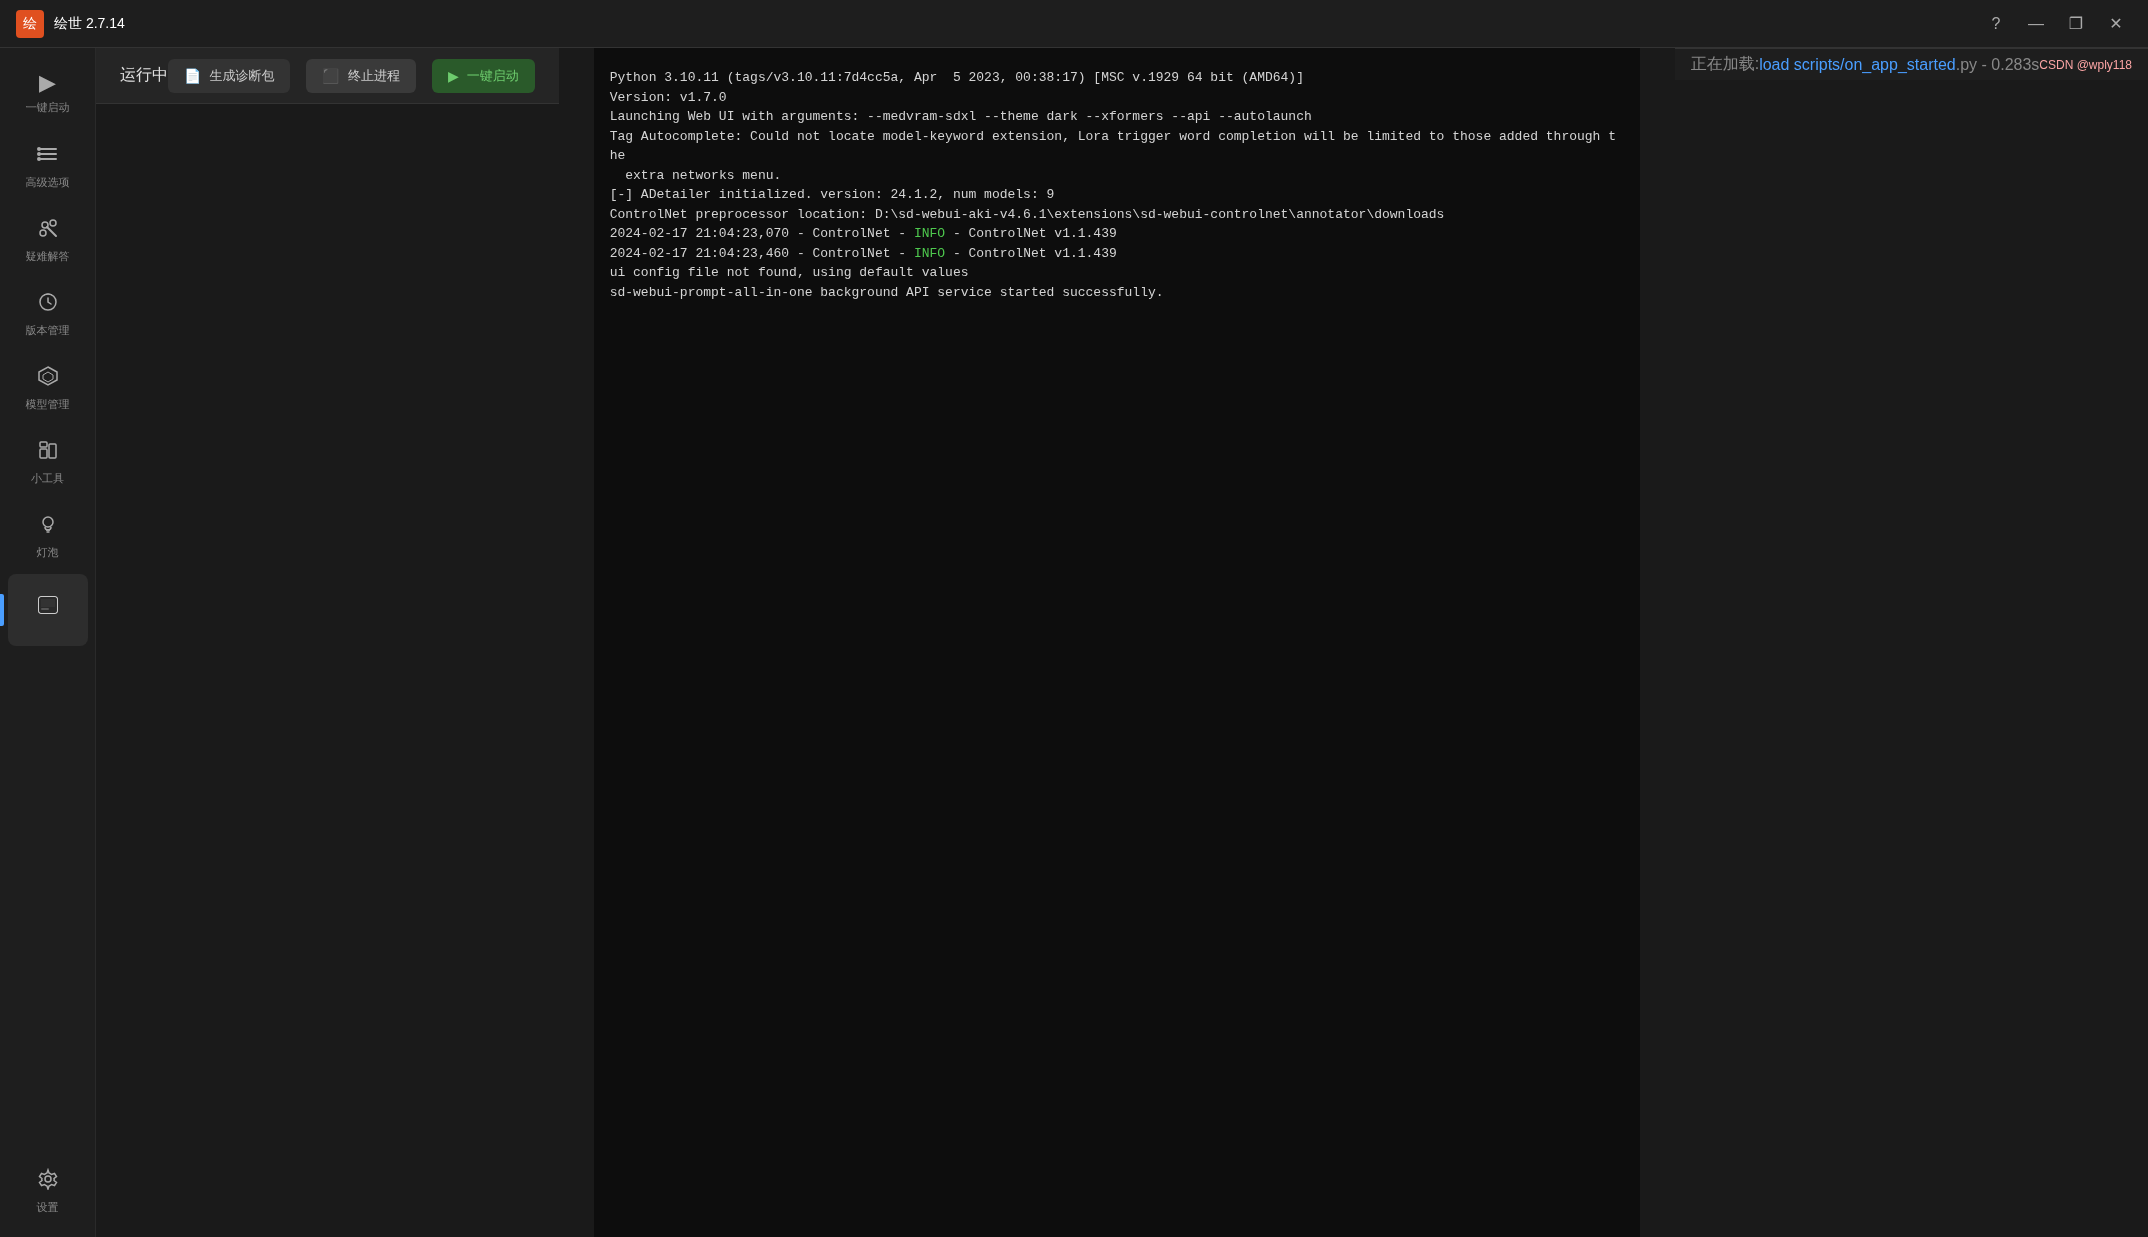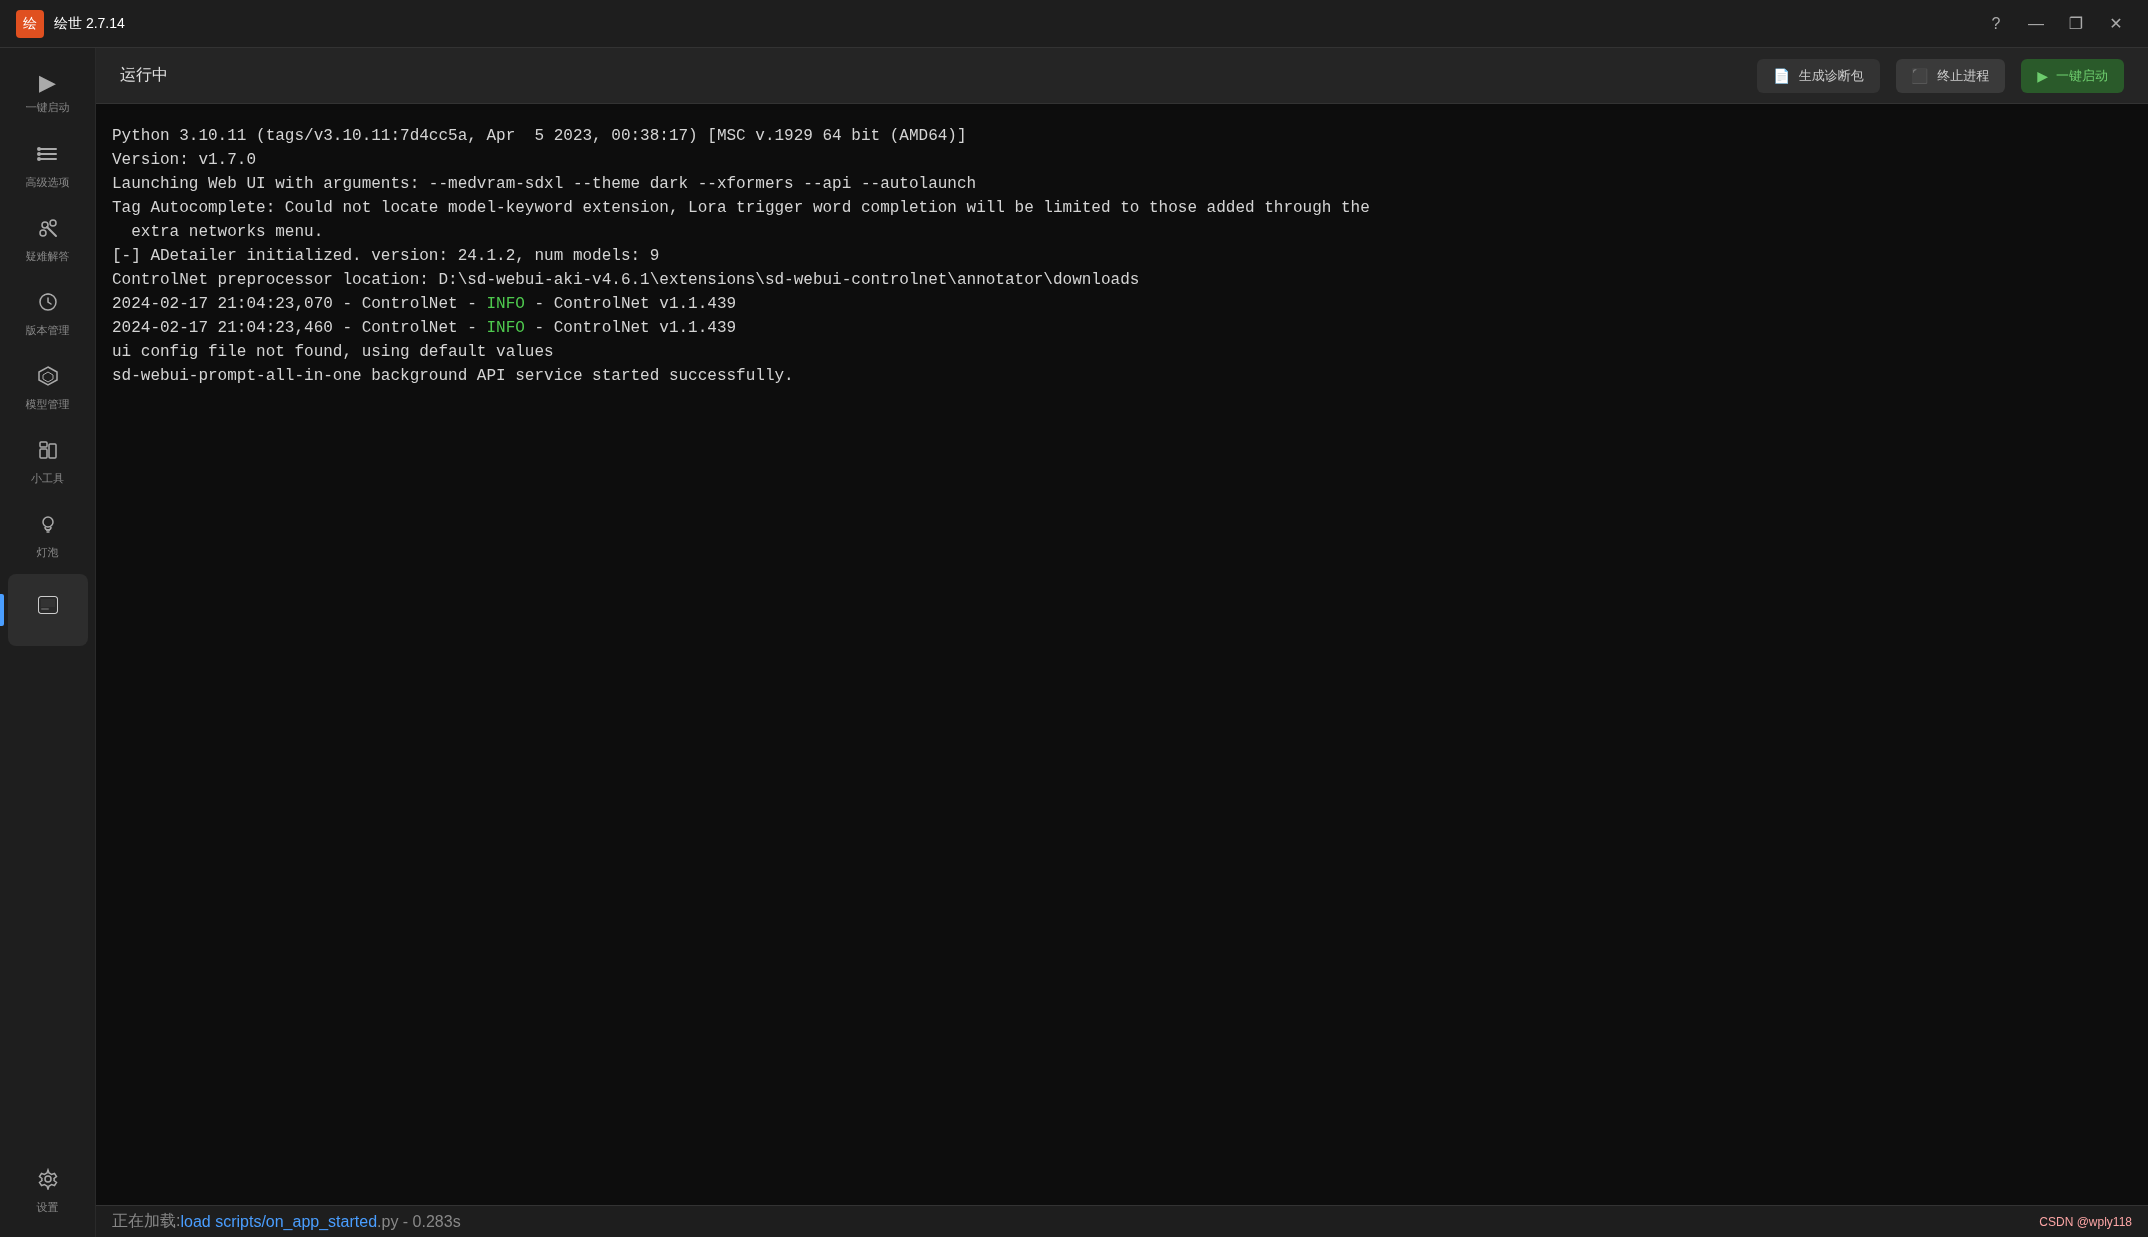--- a/index.html
+++ b/index.html
@@ -114,22 +114,23 @@
       font-size: 11px;
       color: #888;
       text-align: center;
     }
     .sidebar-item.active .sidebar-label { color: #ccc; }
 
     
     .content-area {
       flex: 1;
       display: flex;
-      flex-direction: column;
+      flex-direction: row;
       overflow: hidden;
+      gap: 35px;
     }
 
     
     .header-bar {
       height: 56px;
       background: #252525;
       display: flex;
       align-items: center;
       padding: 0 24px;
       border-bottom: 1px solid #333;
@@ -169,21 +170,21 @@
       font-size: 14px;
     }
 
     
     .terminal {
       flex: 1;
       background: #0d0d0d;
       padding: 20px 16px;
       overflow-y: auto;
       font-family: 'Consolas', 'Courier New', monospace;
-      font-size: 16px;
+      font-size: 13px;
       line-height: 1.5;
       color: #d4d4d4;
     }
     .terminal-line {
       white-space: pre-wrap;
       word-break: break-all;
     }
     .terminal-line .info-tag { color: #4ec94e; }
 
     

